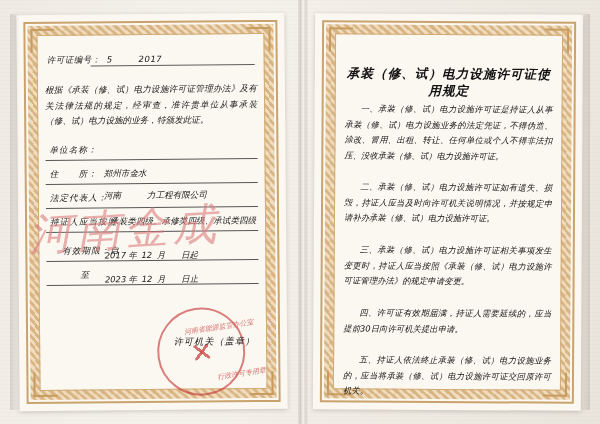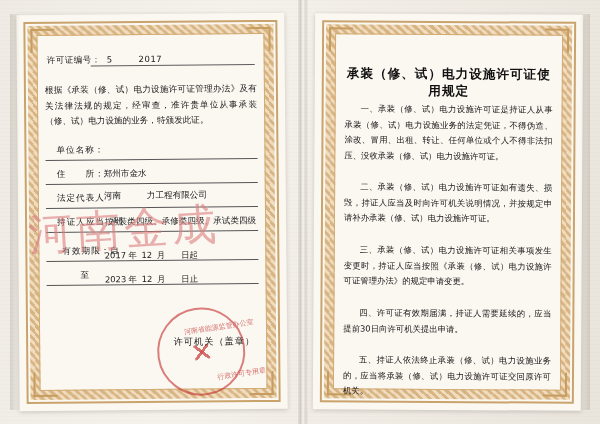--- a/index.html
+++ b/index.html
@@ -11,20 +11,21 @@
     height: 424px;
     background: #f2efe9;
     font-family: "DejaVu Sans", "Liberation Sans", sans-serif;
     overflow: hidden;
   }
   .page {
     position: relative;
     width: 600px;
     height: 424px;
     background: linear-gradient(100deg,#efebe4 0%,#f5f2ec 35%,#efeae2 70%,#e9e4dc 100%);
+    font-style: italic;
   }
   
   .page:before {
     content: "";
     position: absolute;
     left: 0; top: 0; right: 0; bottom: 0;
     background:
       repeating-linear-gradient(180deg, rgba(0,0,0,0.012) 0px, rgba(0,0,0,0.012) 1px, rgba(255,255,255,0) 1px, rgba(255,255,255,0) 4px);
     pointer-events: none;
   }
@@ -119,21 +120,21 @@
   .field {
     position: absolute;
     left: 2px;
     right: 2px;
     font-size: 8.6px;
     color: #181818;
     height: 16px;
   }
   .field .lab {
     position: absolute;
-    left: 11px;
+    left: 4px;
     top: 0;
     letter-spacing: 1px;
   }
   .field .val {
     position: absolute;
     top: 0;
     font-size: 8.6px;
   }
   .field .ul {
     position: absolute;

